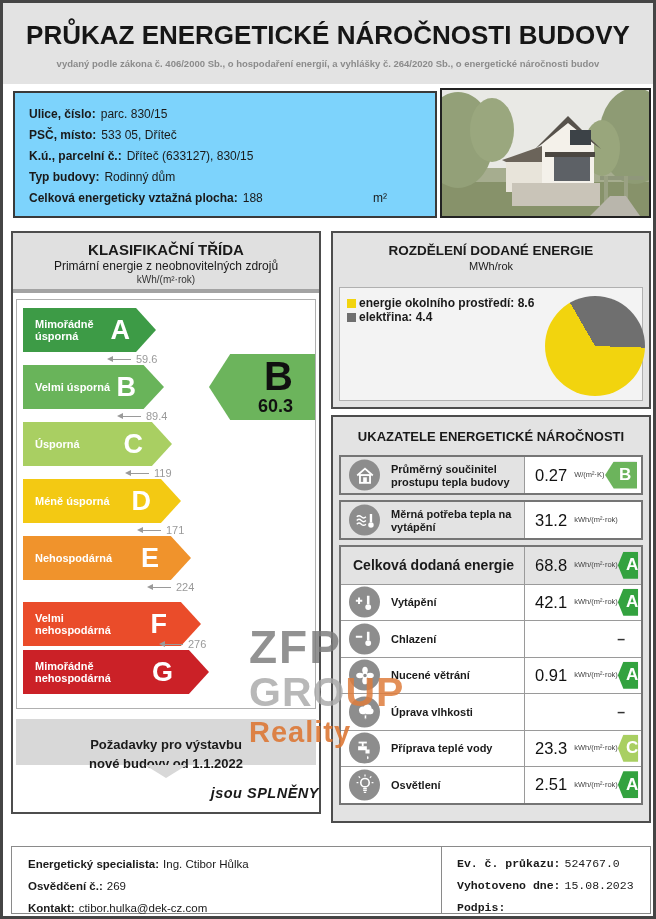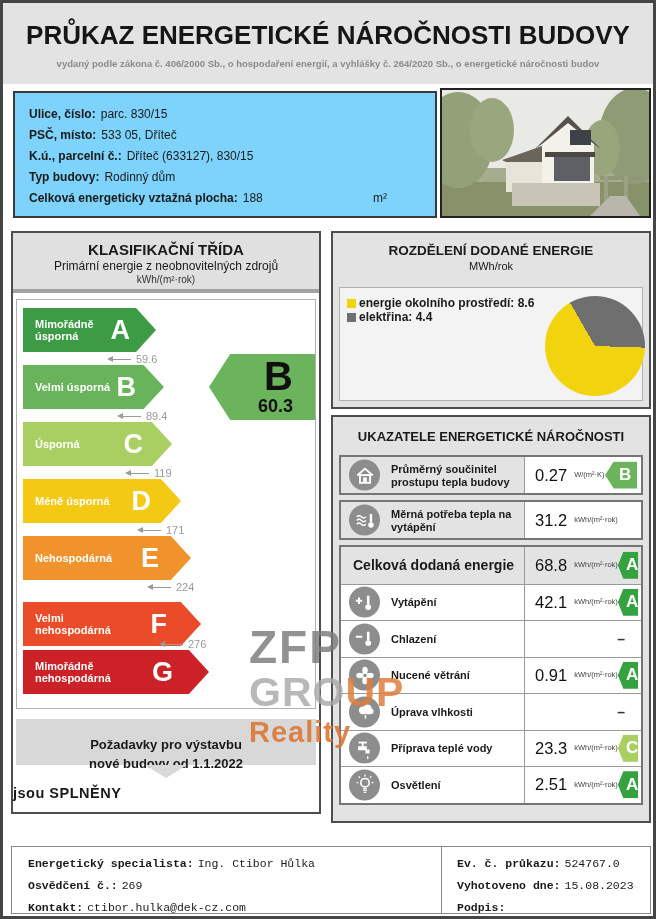--- a/index.html
+++ b/index.html
@@ -57,21 +57,21 @@
   .rating-arrow { position:absolute; left:192px; top:54px; width:106px; height:66px;
     clip-path:polygon(0 50%,20% 0,100% 0,100% 100%,20% 100%);
     display:flex; flex-direction:column; align-items:flex-end; justify-content:center;
     padding-right:22px; filter:drop-shadow(0 0 1px #777); }
   .rating-letter { font-size:40px; font-weight:bold; color:#101010; line-height:36px; }
   .rating-value { font-size:18px; font-weight:bold; color:#101010; margin-top:2px; }
 
   .req-band { position:absolute; left:3px; top:486px; width:300px; height:46px; background:#d8d8d8; text-align:center; font-size:13px; font-weight:bold; line-height:19px; padding-top:16px; }
   .req-pointer { position:absolute; left:50%; top:532px; transform:translateX(-50%); width:0; height:0;
     border-left:21px solid transparent; border-right:21px solid transparent; border-top:13px solid #d8d8d8; }
-  .req-result { position:absolute; left:0; top:552px; width:100%; text-align:left; font-size:14.5px; font-weight:bold; letter-spacing:0.5px; }
+  .req-result { position:absolute; left:0; top:552px; width:100%; text-align:right; font-size:14.5px; font-weight:bold; letter-spacing:0.5px;font-style:italic; }
 
   
   .dist-panel { position:absolute; left:328px; top:228px; width:320px; height:178px; border:2px solid #4d4d4d; background:#e3e3e3; }
   .dist-title { text-align:center; padding-top:10px; font-size:13.5px; font-weight:bold; }
   .dist-unit { text-align:center; font-size:11px; margin-top:2px; }
   .dist-body { position:absolute; left:6px; top:54px; width:304px; height:114px; background:#f3f3f3; border:1px solid #b0b0b0; }
   .legend-item { position:absolute; display:flex; align-items:center; gap:3px; font-size:12px; font-weight:bold; }
   .legend-item .sw { width:9px; height:9px; display:inline-block; }
   .li-1 { left:7px; top:8px; }
   .li-2 { left:7px; top:22px; }
@@ -97,21 +97,21 @@
   .ind-unit { font-size:7.5px; color:#444; margin-left:7px; width:44px; line-height:8px; }
   .grade { margin-left:auto; margin-right:4px; width:42px; height:27px; clip-path:polygon(0 50%,27% 0,100% 0,100% 100%,27% 100%);
     display:flex; align-items:center; justify-content:center; padding-left:8px;
     color:#fff; font-size:17px; font-weight:bold; filter:drop-shadow(0 0 1px #888); }
   .dash { margin-left:auto; margin-right:16px; font-size:14px; font-weight:bold; color:#333; }
 
   
   .footer { position:absolute; left:8px; top:843px; width:640px; height:68px; border:1px solid #8a8a8a; background:#fff; }
   .f-div { position:absolute; left:429px; top:0; bottom:0; border-left:1px solid #8a8a8a; }
   .f-col { position:absolute; top:6px; font-size:11.5px; }
-  .f-col-l { left:16px;font-family:Liberation Mono, monospace; } .f-col-r { left:445px;font-family:Liberation Mono, monospace; }
+  .f-col-l { left:16px; } .f-col-r { left:445px;font-family:Liberation Mono, monospace; }
   .f-line { line-height:22px; white-space:nowrap; }
   .f-label { font-weight:bold; margin-right:4px; }
 
   
   .watermark { position:absolute; left:246px; top:622px; z-index:40; pointer-events:none; }
   .wm-zfp { font-size:46px; font-weight:bold; letter-spacing:2px; color:rgba(122,122,122,0.82); line-height:44px; }
   .wm-group { font-size:41px; letter-spacing:1px; color:rgba(168,168,168,0.82); line-height:46px; font-weight:600; }
   .wm-orange { color:rgba(222,124,60,0.85); }
   .wm-reality { font-size:29px; font-weight:bold; letter-spacing:1px; color:rgba(221,120,53,0.9); line-height:34px; }
 </style>

